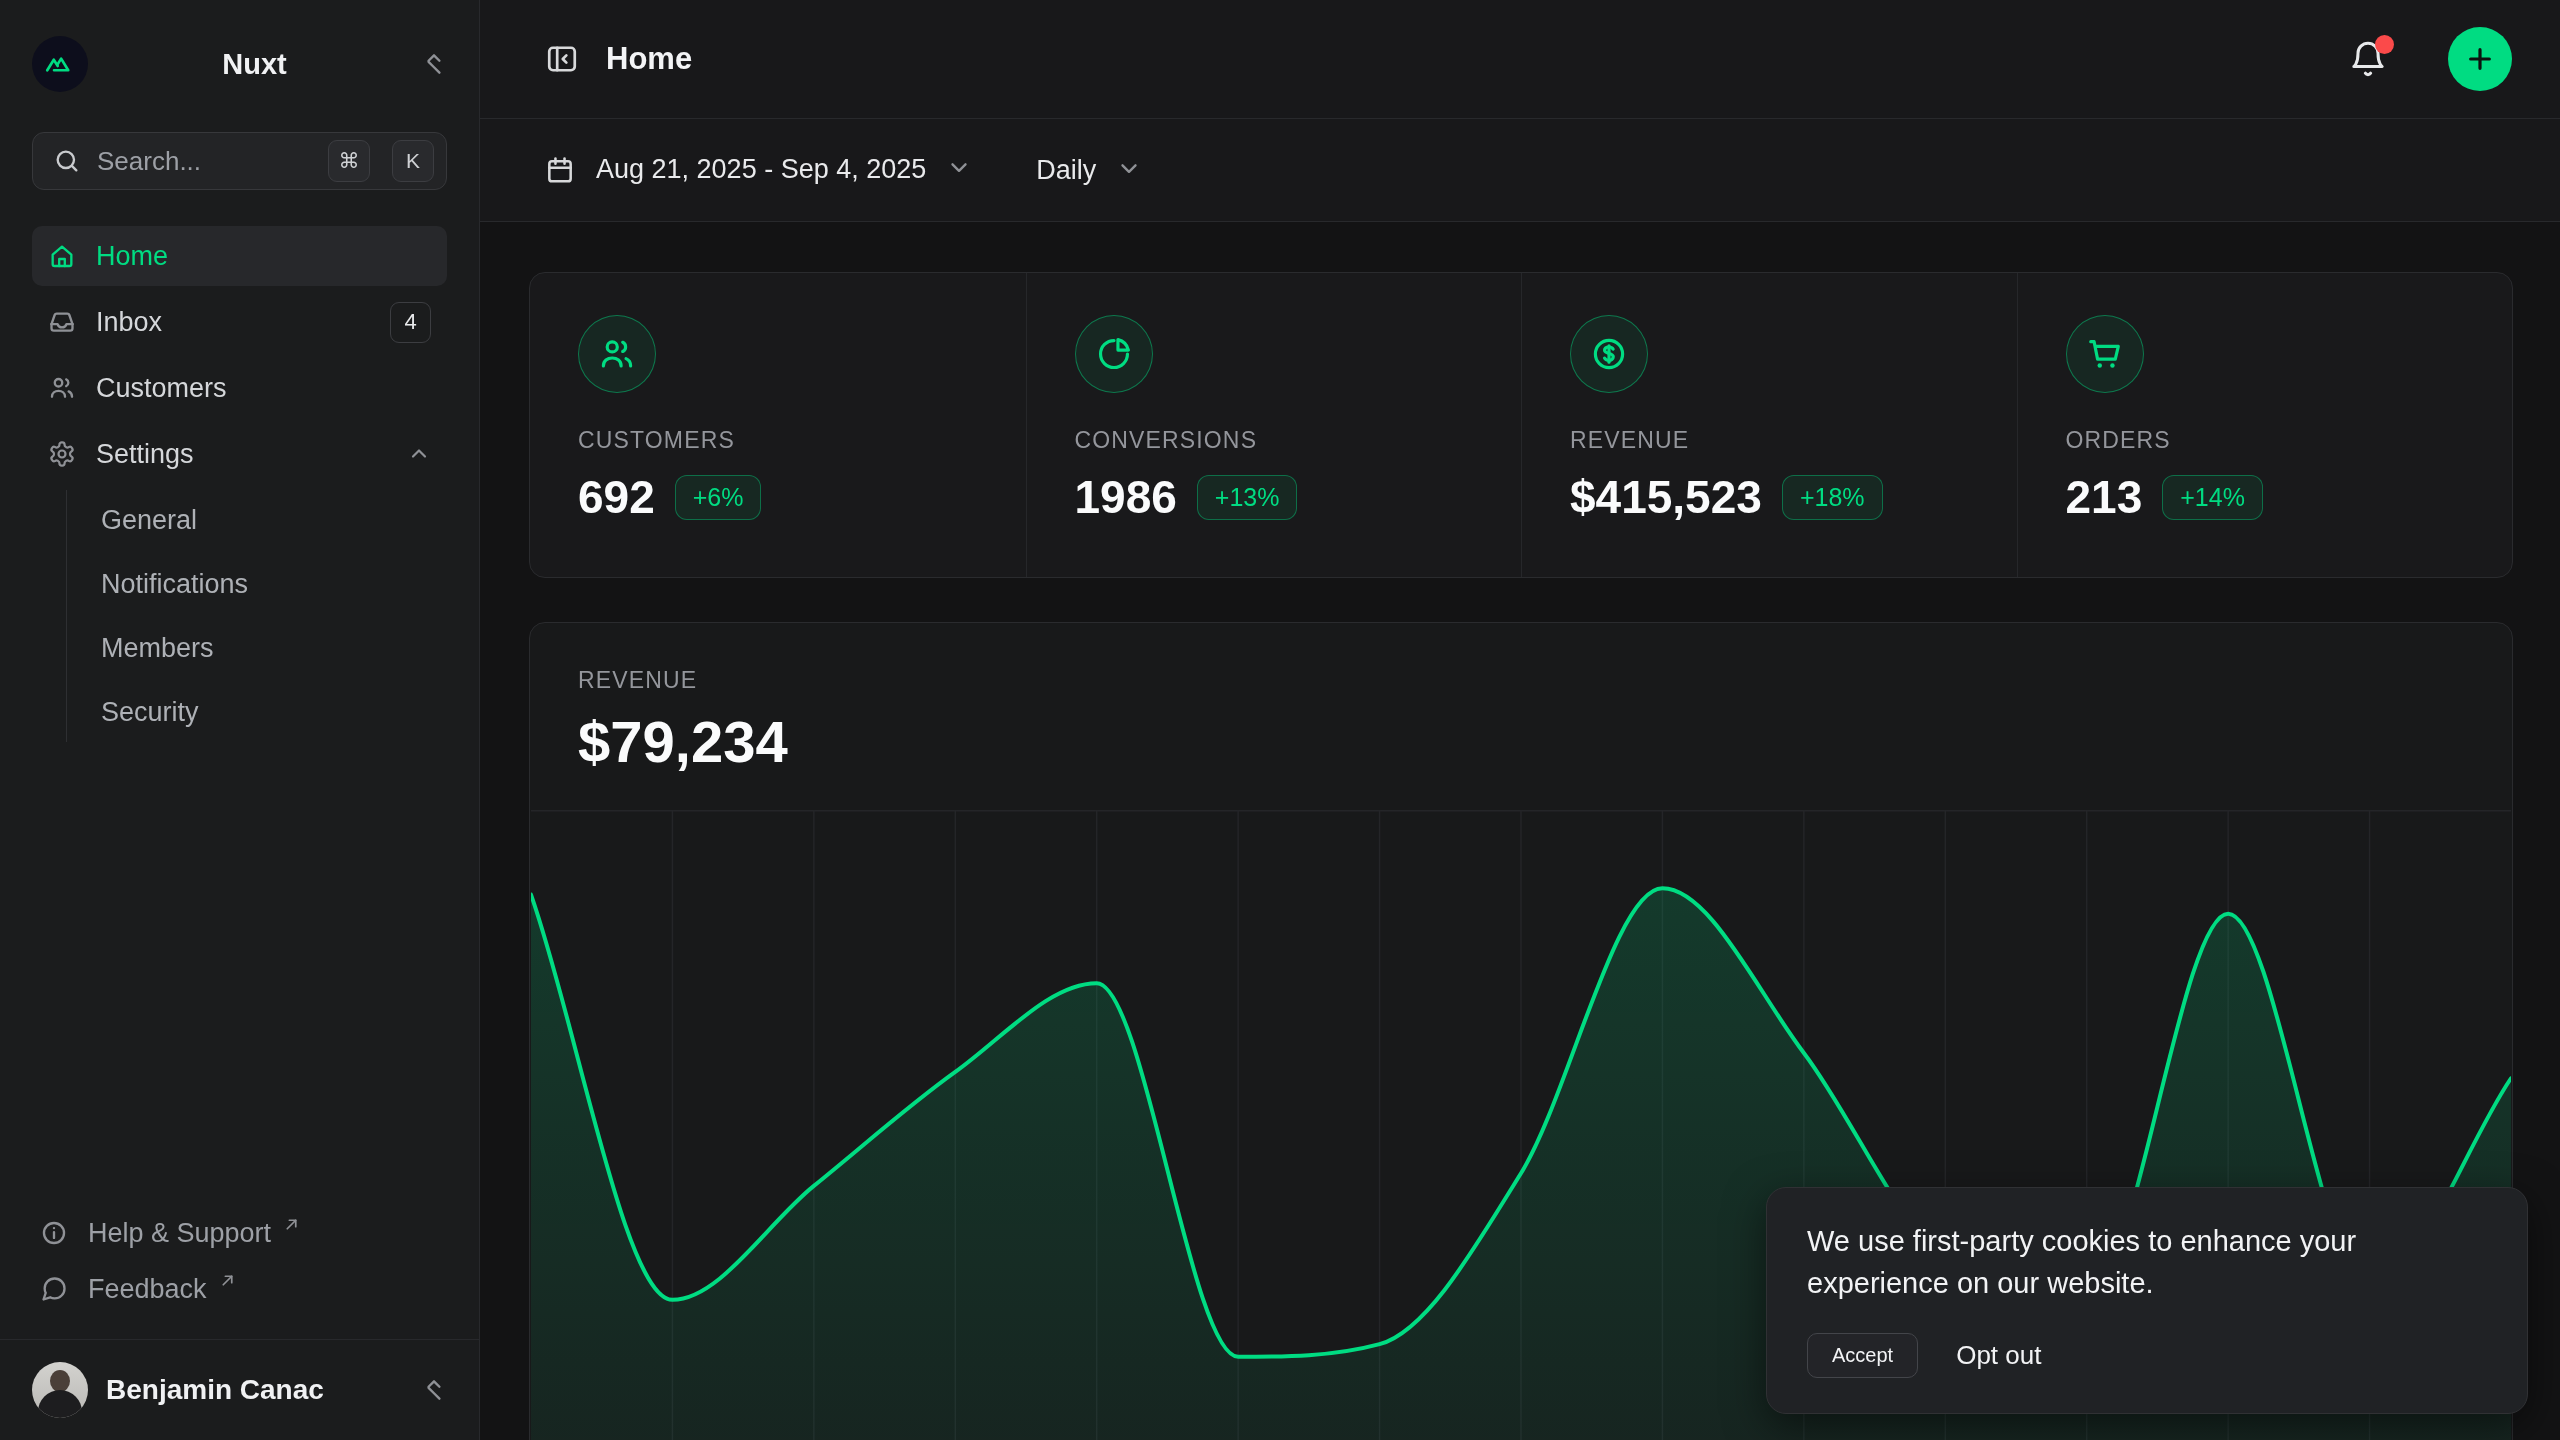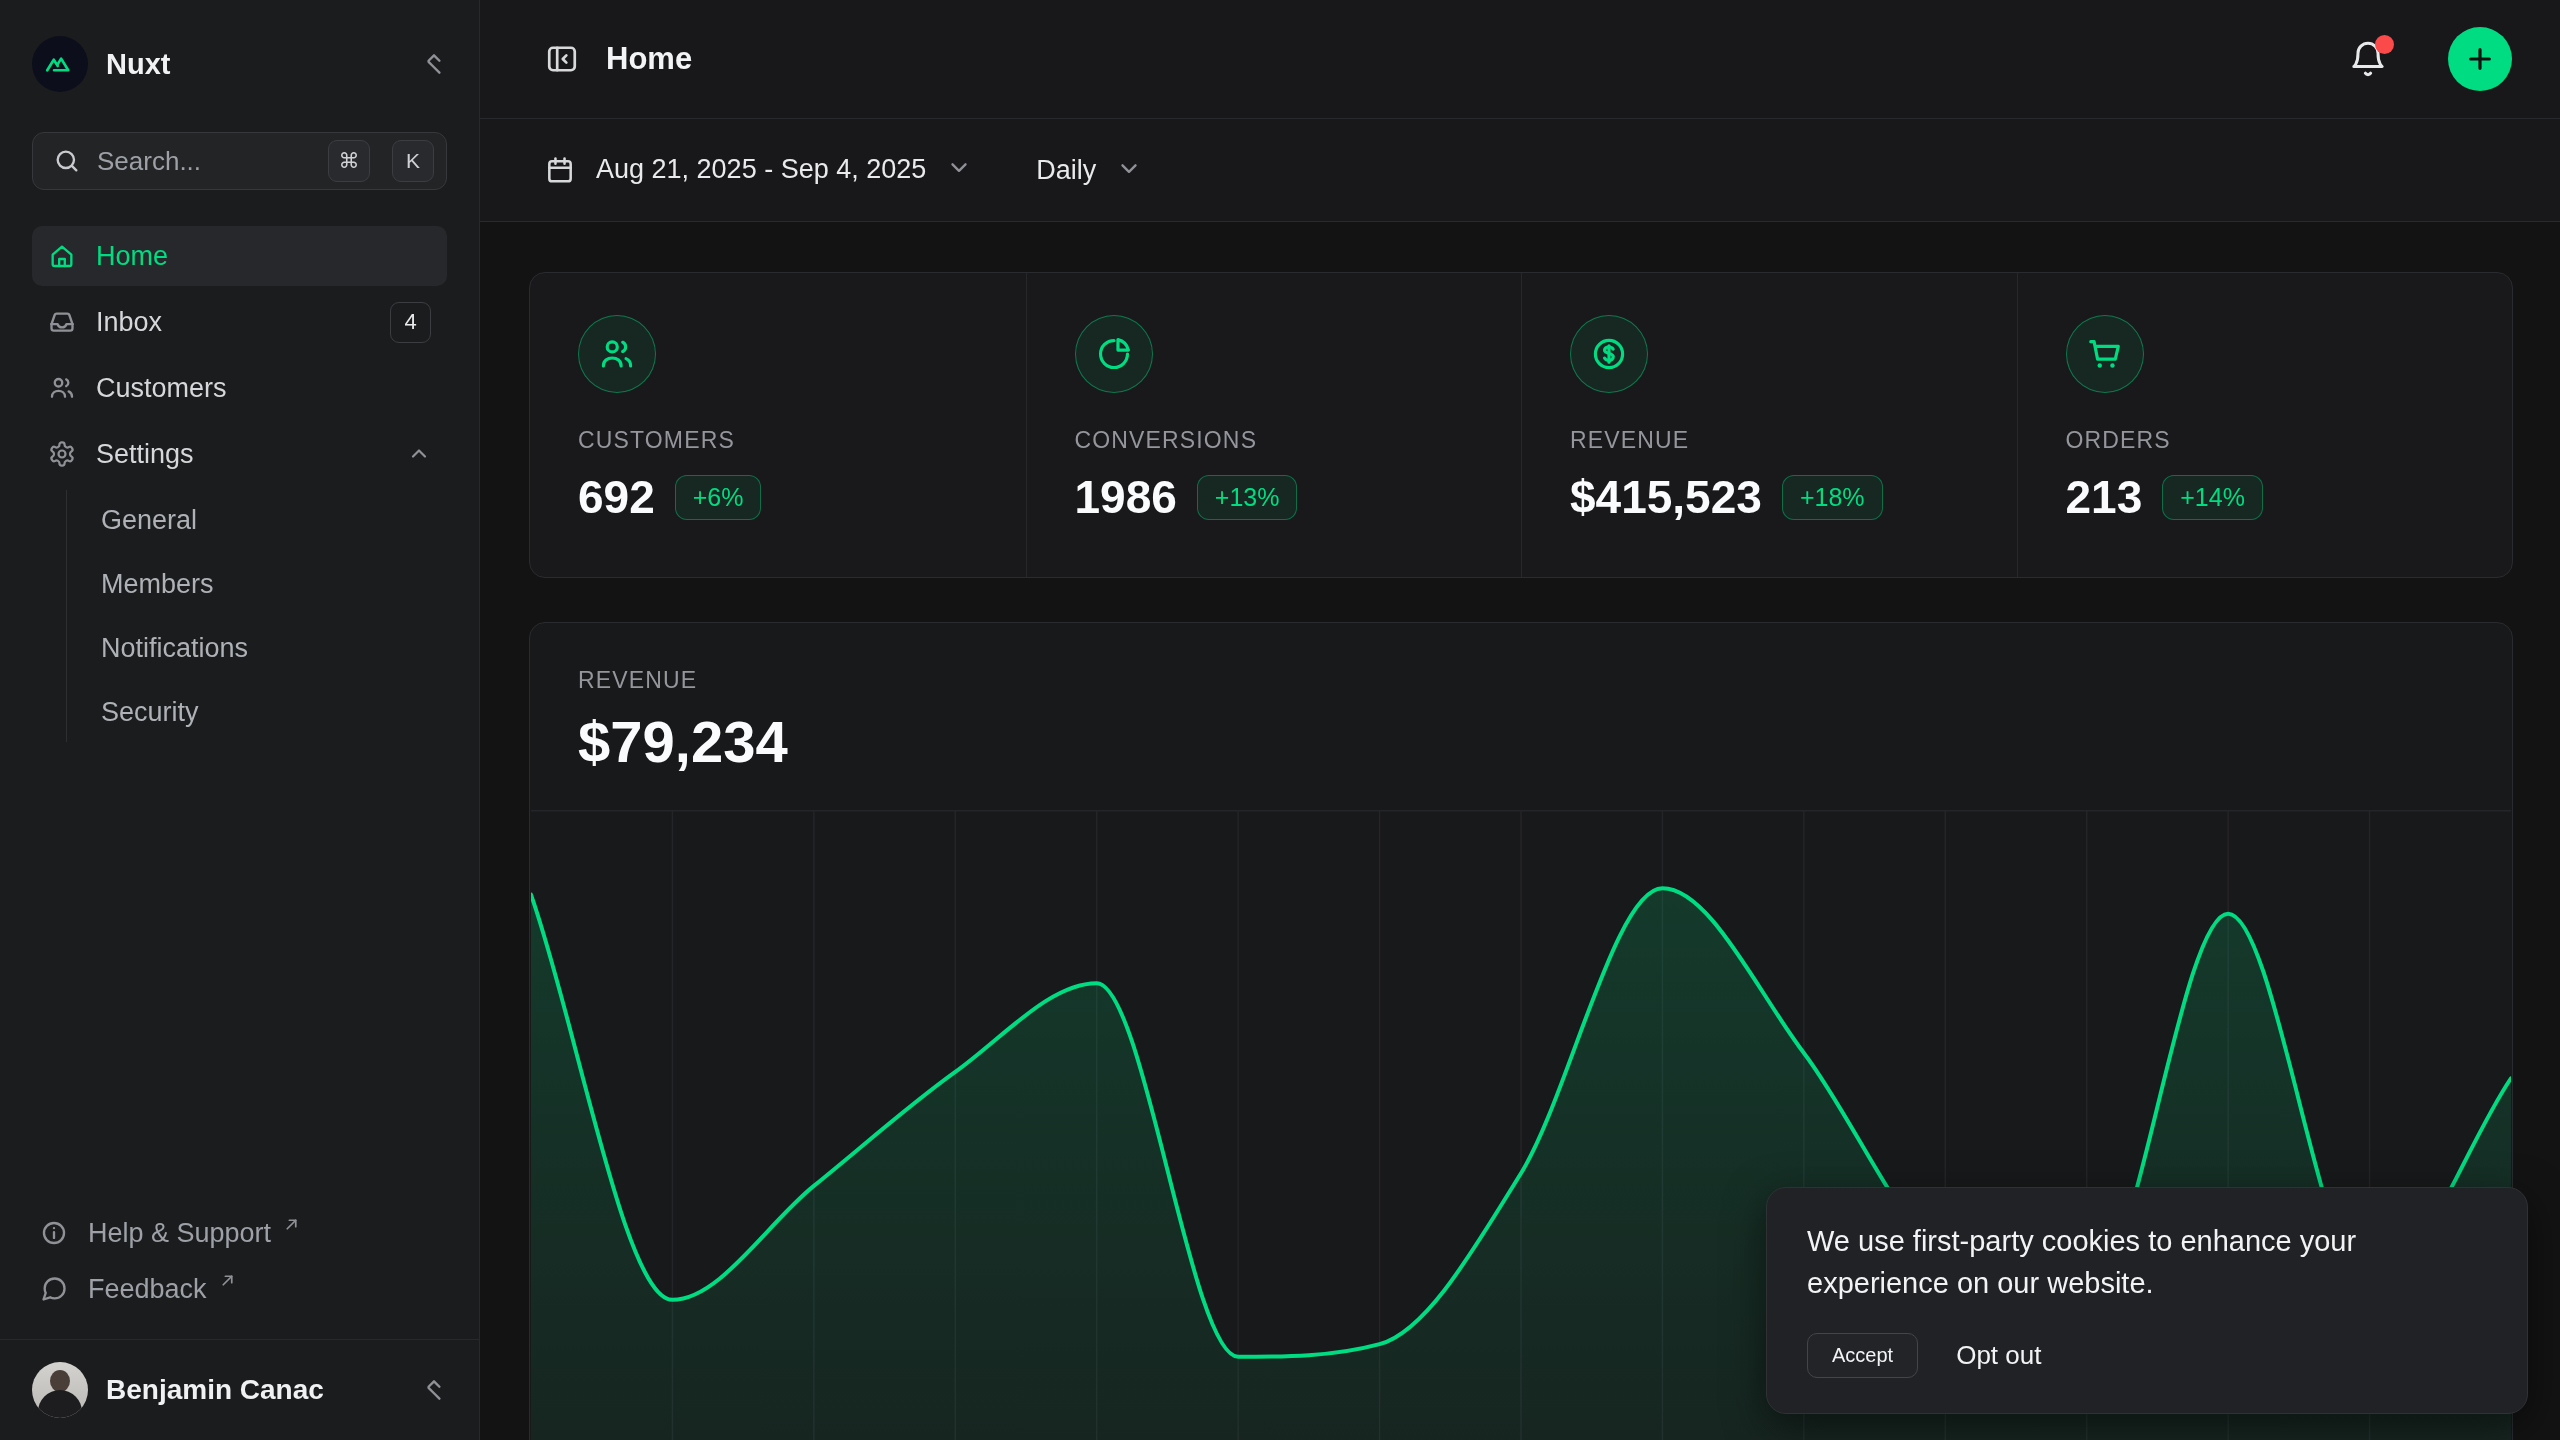--- a/index.html
+++ b/index.html
@@ -6,21 +6,21 @@
   html,body { width:2560px; height:1440px; overflow:hidden; background:#131314;
     font-family:"Liberation Sans","DejaVu Sans",sans-serif; color:#eceef0; }
   .app { display:flex; width:2560px; height:1440px; }
 
   
   .sidebar { width:480px; height:100%; background:#1b1c1d; border-right:1px solid #28292c;
     display:flex; flex-direction:column; }
   .org-switcher { display:flex; align-items:center; gap:18px; margin:36px 32px 0 32px; cursor:pointer; }
   .logo-circle { width:56px; height:56px; border-radius:50%; background:#0d0e1c; display:flex;
     align-items:center; justify-content:center; flex:0 0 auto; }
-  .org-name { font-size:29px; font-weight:600; color:#f1f2f4; flex:1; }
+  .org-name { font-size:29px; font-weight:600; color:#f1f2f4; flex:1;text-align:center; }
   .updown { color:#8f9196; display:flex; }
 
   .searchbox { margin:40px 32px 0 32px; height:58px; border-radius:12px; background:#232426;
     border:1px solid #37383b; display:flex; align-items:center; padding:0 12px 0 20px; gap:16px; cursor:text; }
   .searchbox .ph { flex:1; color:#9da0a6; font-size:26px; }
   kbd { min-width:42px; height:42px; border:1px solid #3c3d41; background:#292a2d; border-radius:9px;
     color:#cfd1d4; font-size:21px; display:inline-flex; align-items:center; justify-content:center;
     padding:0 8px; font-family:"Liberation Sans",sans-serif; margin-left:6px; }
 
   nav.menu { margin:36px 32px 0 32px; }
@@ -186,22 +186,22 @@
         <span class="grow">Settings</span>
         <span class="nicon">
           <svg width="24" height="24" viewBox="0 0 24 24" fill="none" stroke="currentColor" stroke-width="2.2" stroke-linecap="round" stroke-linejoin="round">
               <path d="M6 14.5l6-6 6 6"></path>
             </svg>
         </span>
       </div>
 
       <div class="sub-list">
         <div class="sub-item">General</div>
+        <div class="sub-item">Notifications</div>
         <div class="sub-item">Members</div>
-        <div class="sub-item">Notifications</div>
         <div class="sub-item">Security</div>
       </div>
     </nav>
 
     <div class="side-spacer"></div>
 
     <div class="side-links">
       <div class="side-link">
         <span class="nicon">
           <svg width="28" height="28" viewBox="0 0 24 24" fill="none" stroke="currentColor" stroke-width="2" stroke-linecap="round" stroke-linejoin="round">

